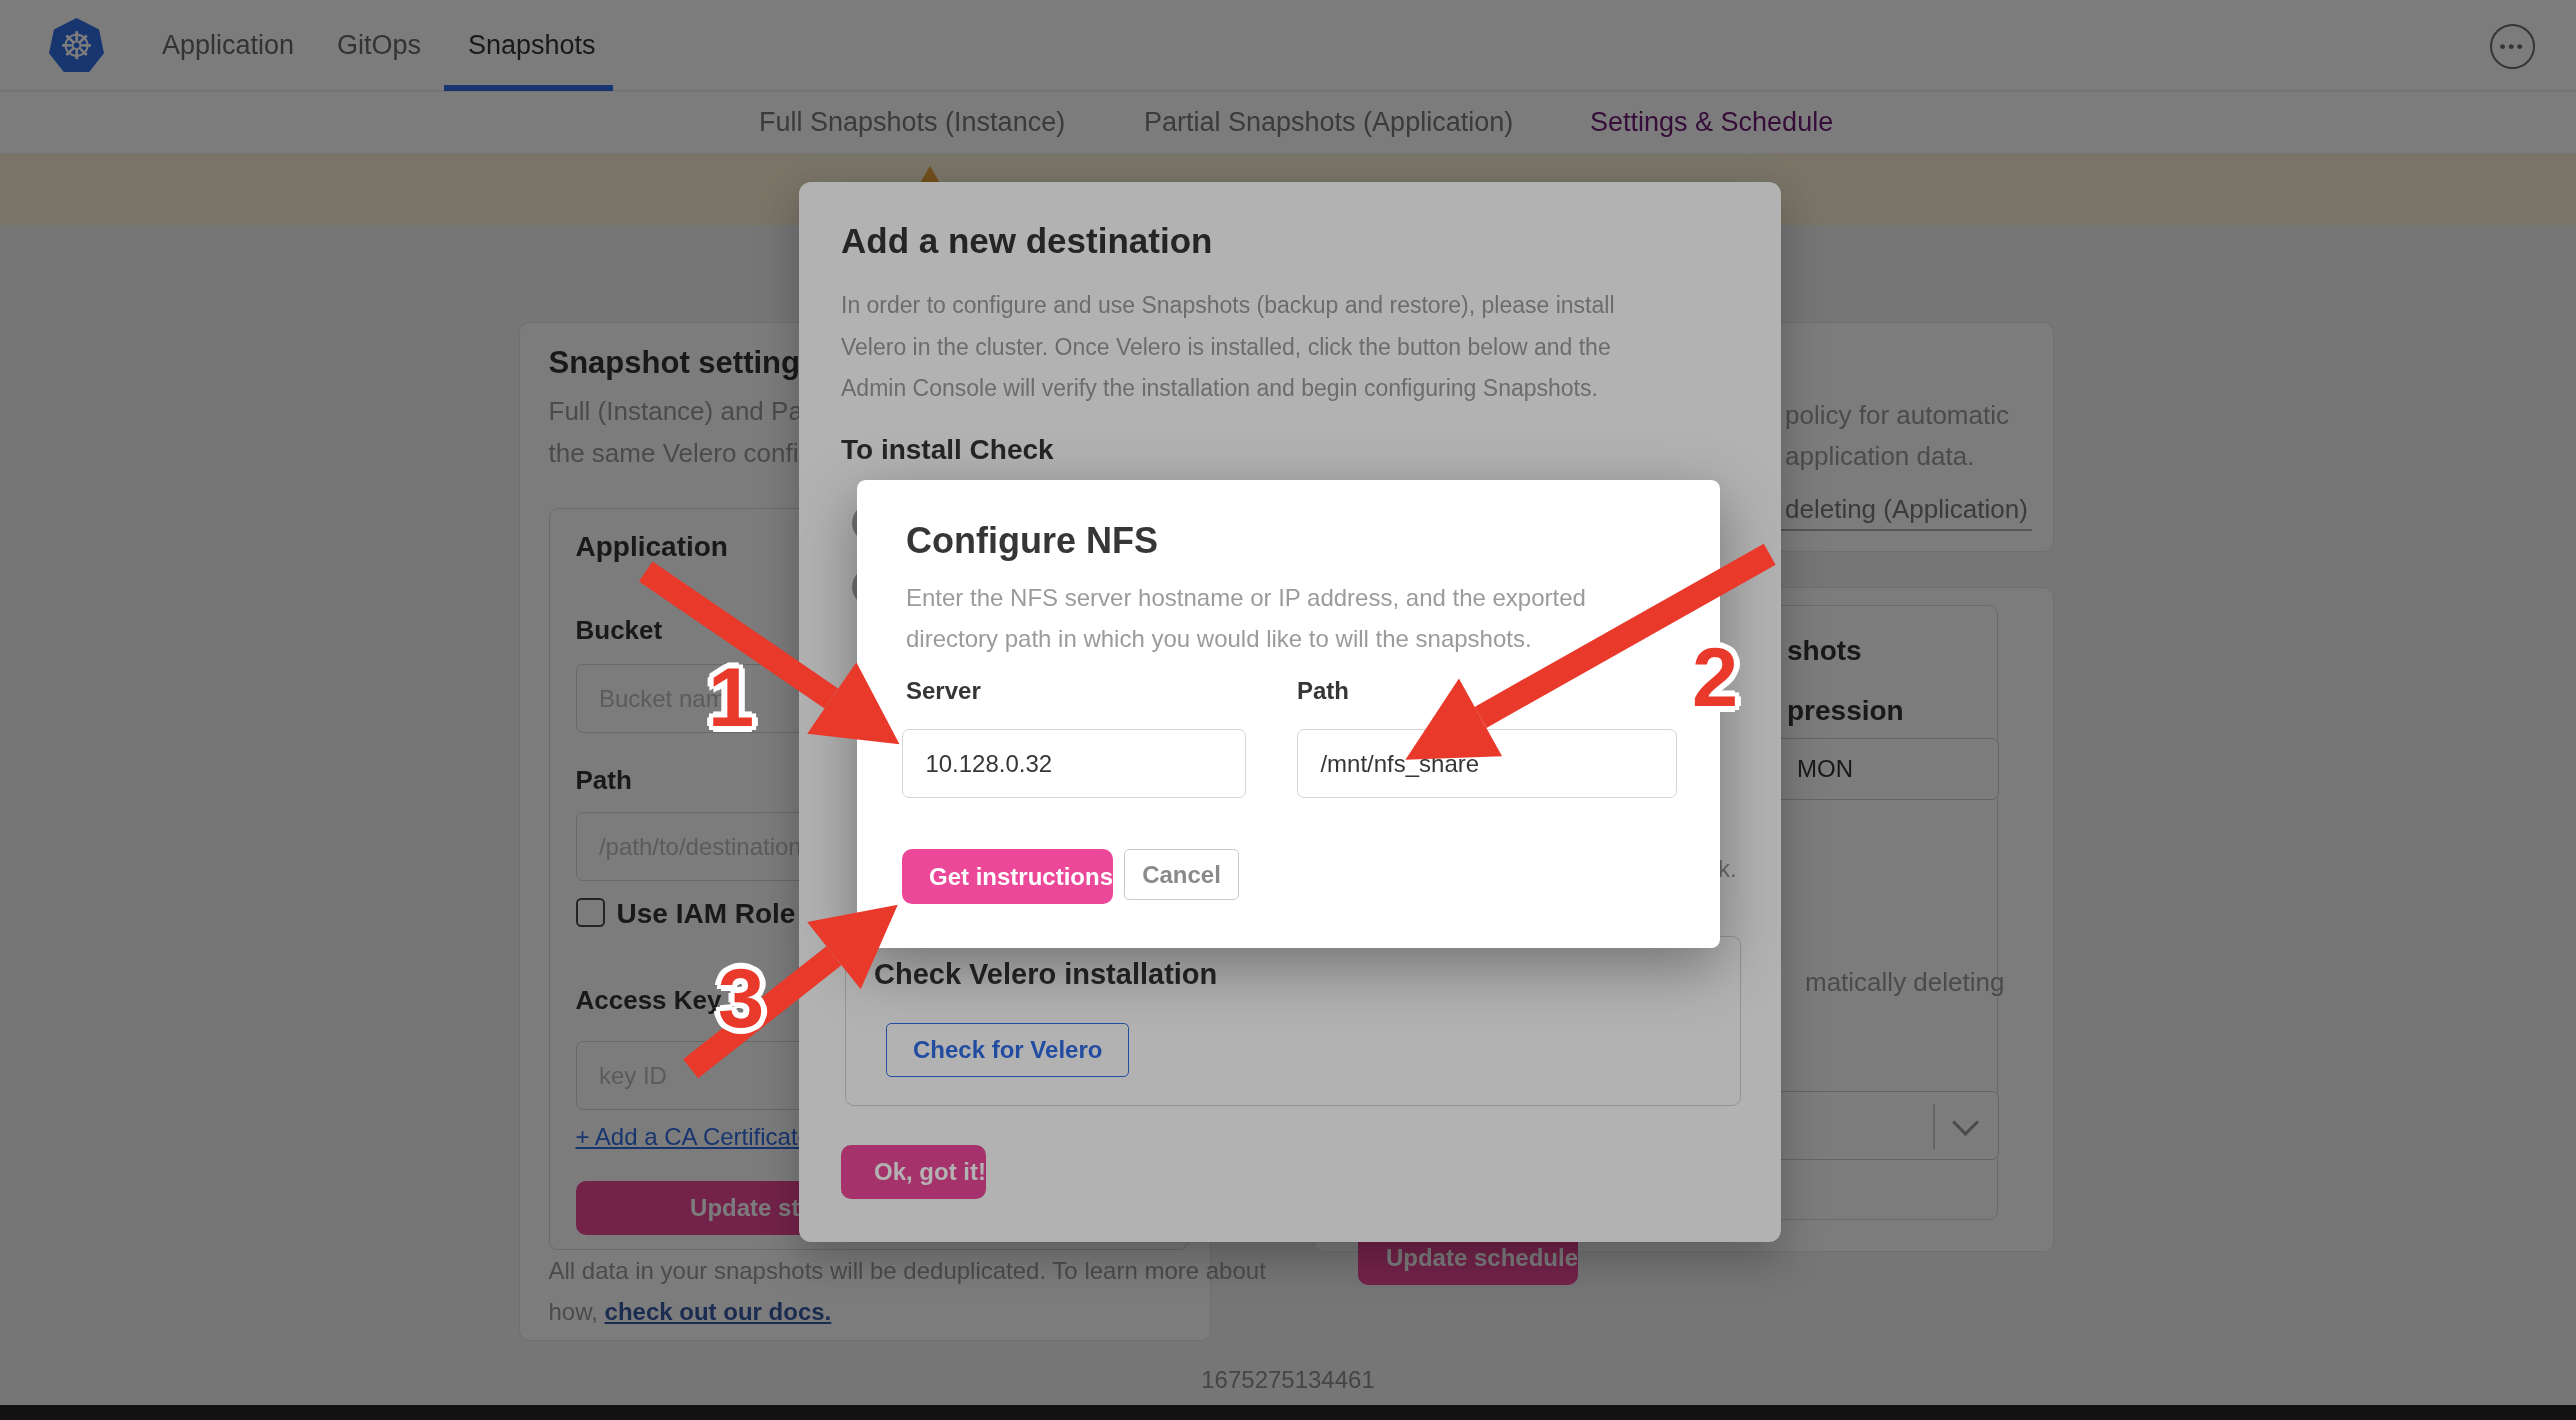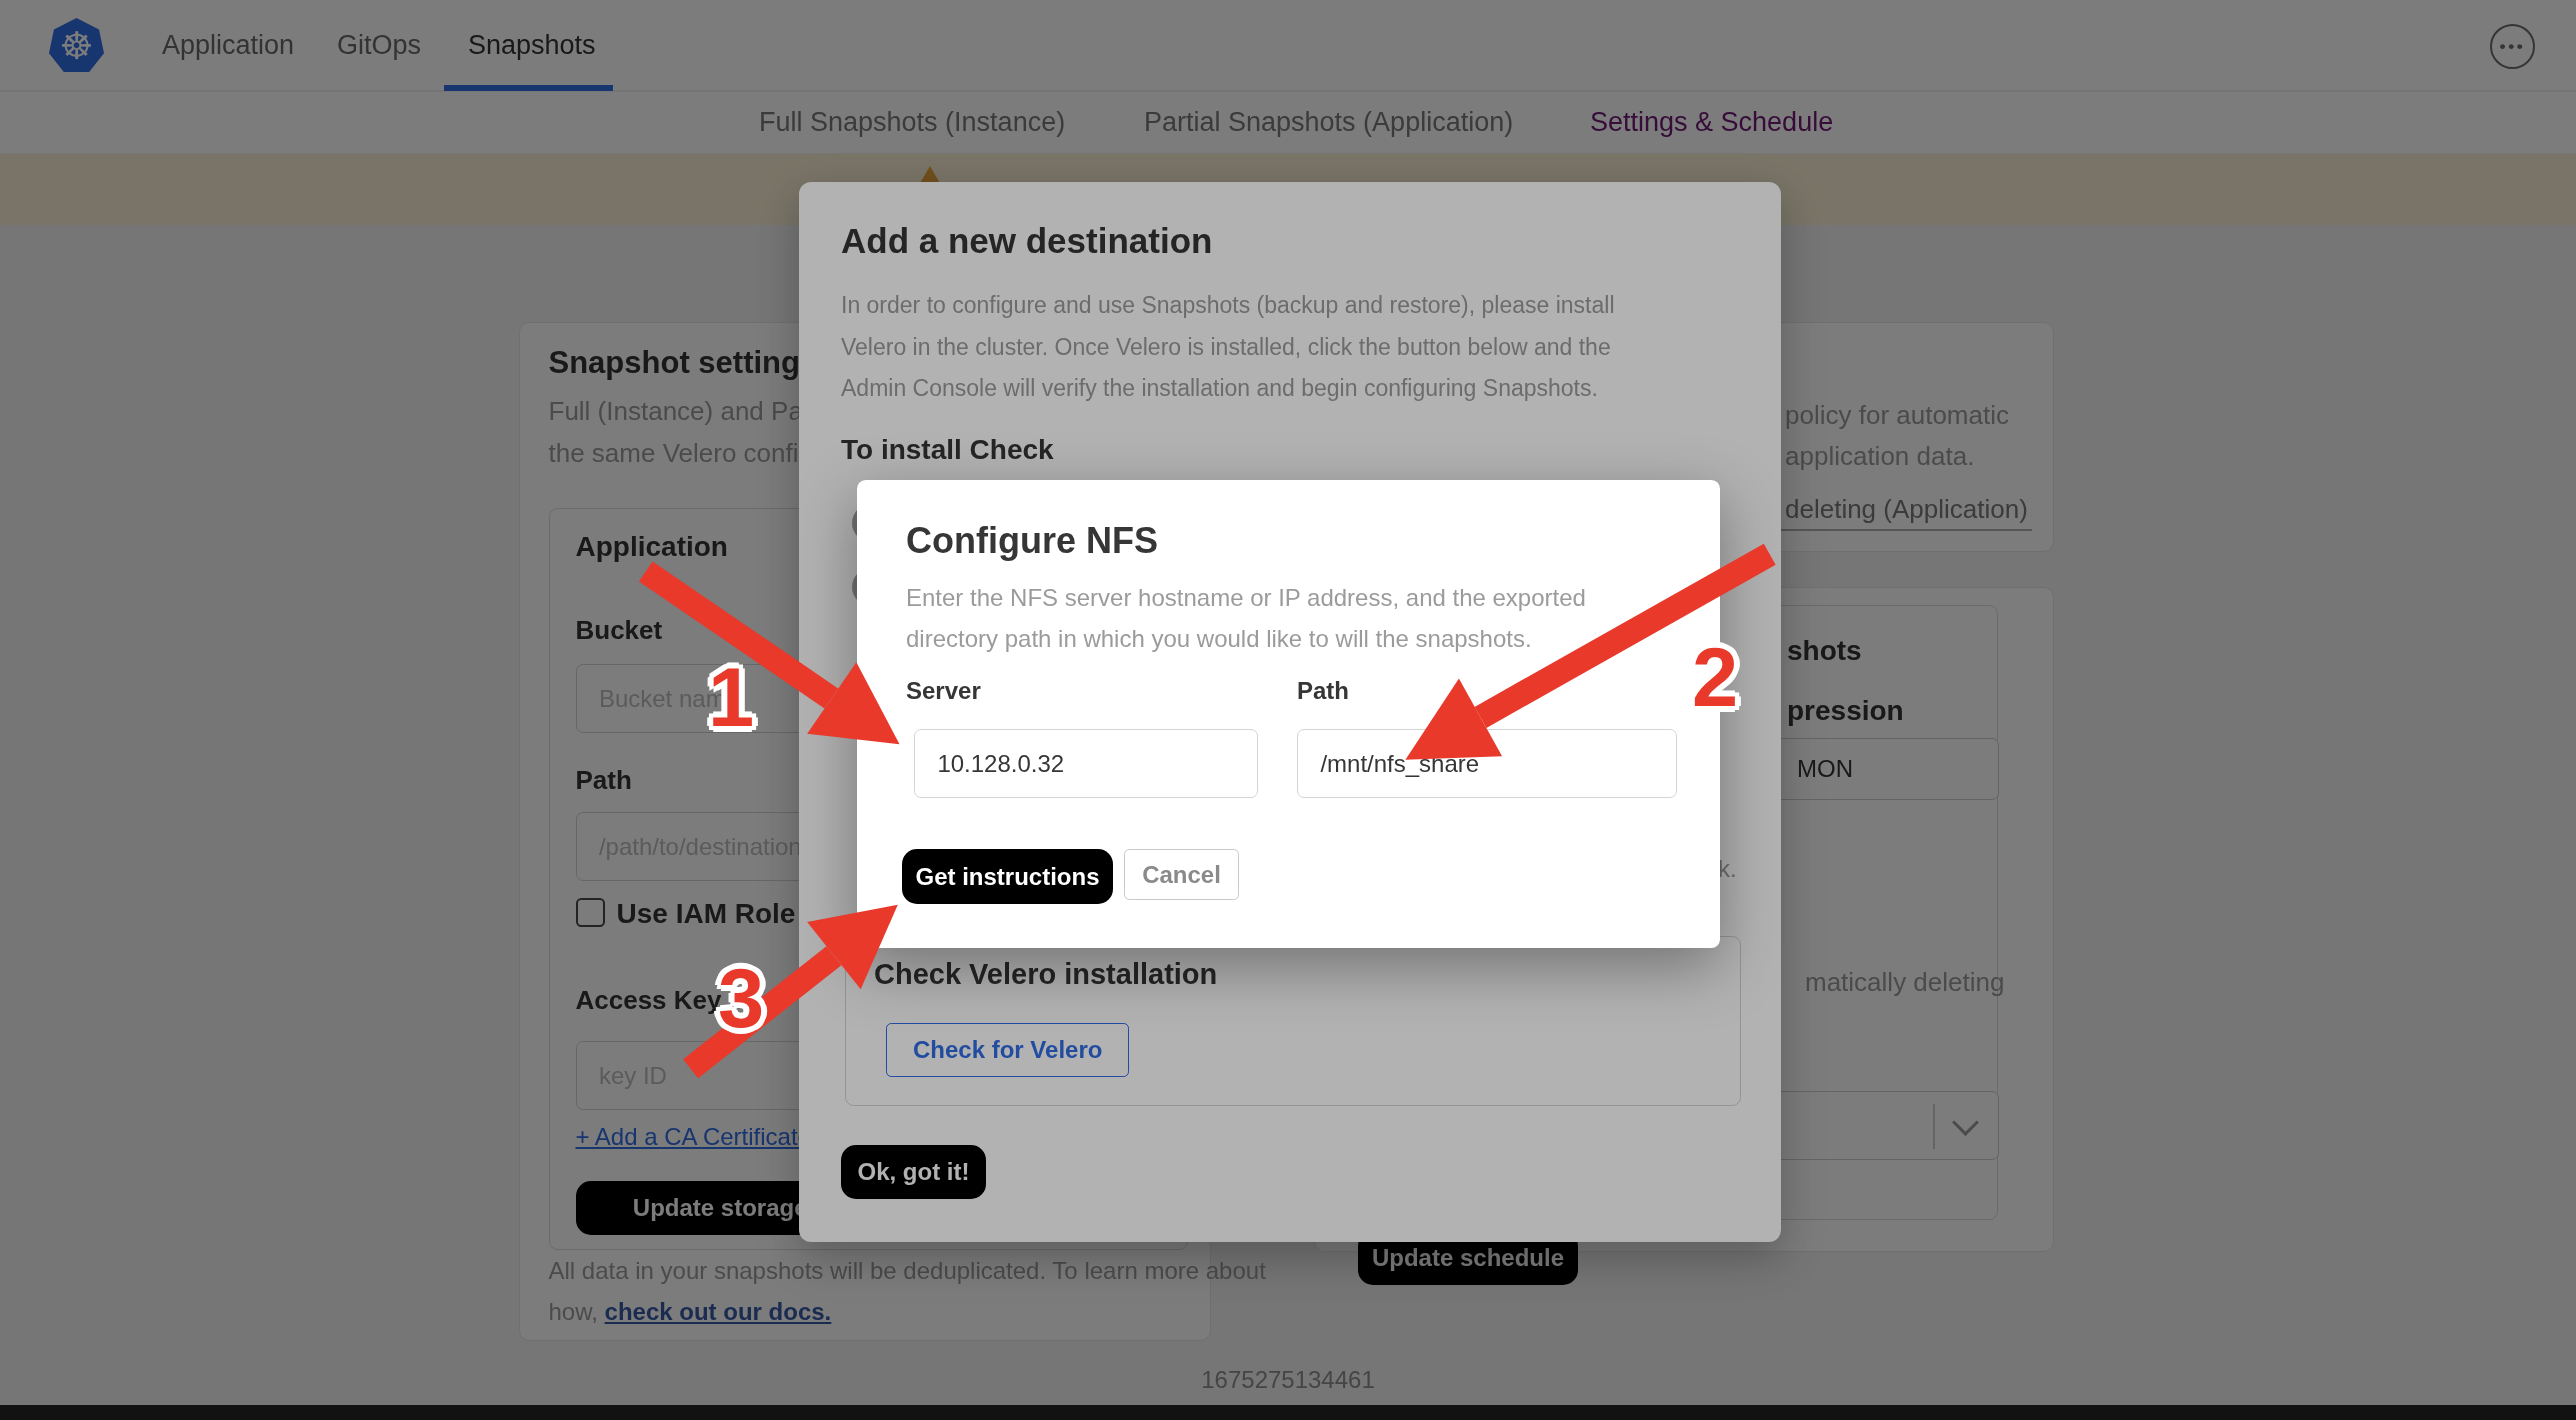--- a/index.html
+++ b/index.html
@@ -35,22 +35,22 @@
 
   .card { position:absolute; background:#fff; border:0.9px solid #e6e6e6; border-radius:10.4px; }
   .inner-box { position:absolute; border:1.7px solid #dcdcdc; border-radius:8.6px; }
 
   .h-card { font-size:31px; font-weight:bold; color:#363636; }
   .txt-gray { font-size:26px; color:#9b9b9b; white-space:nowrap; }
   .lbl { font-size:26px; font-weight:bold; color:#363636; white-space:nowrap; }
   .field { position:absolute; height:69px; border:1.7px solid #d5d5d5; border-radius:7px; background:#fff;
     font-size:24px; color:#363636; padding:0 22.4px; font-family:"Liberation Sans",sans-serif; outline:none; }
   .field::placeholder { color:#bcbcbc; }
-  .btn-blue { position:absolute; height:54px; background:#000000; border:none; border-radius:15px;
-    color:#fff; font-size:24px; font-weight:bold; font-family:"Liberation Sans",sans-serif; white-space:nowrap; overflow:hidden; }
+  .btn-blue { position:absolute; height:54px; background:#ec4899; border:none; border-radius:10px;
+    color:#fff; font-size:24px; font-weight:bold; font-family:"Liberation Sans",sans-serif; white-space:nowrap; overflow:hidden;text-align:right; }
   .btn-outline-blue { position:absolute; height:54px; background:#fff; border:1.7px solid #326DE6; border-radius:5.2px;
     color:#326DE6; font-size:24px; font-weight:bold; font-family:"Liberation Sans",sans-serif; white-space:nowrap; }
   .btn-outline-gray { position:absolute; height:51px; background:#fff; border:1.7px solid #c9c9c9; border-radius:5.2px;
     color:#8a8a8a; font-size:24px; font-weight:bold; font-family:"Liberation Sans",sans-serif; }
   .link-blue { color:#326DE6; text-decoration:underline; font-size:24px; white-space:nowrap; }
 
   .checkbox { position:absolute; width:29px; height:29px; border:2.6px solid #4a4a4a; border-radius:5.2px; background:#fff; }
 
   .select-box { position:absolute; border:1.7px solid #cfcfcf; border-radius:7px; background:#fff; }
   .select-divider { position:absolute; width:1.7px; background:#cfcfcf; }
@@ -191,21 +191,21 @@
   </div>
 
   <div id="overlay-b" class="layer"></div>
 
   <div id="nfs-modal">
     <div class="modal-title" style="position:absolute; left:49px; top:40px; font-size:36px;">Configure NFS</div>
     <div class="modal-p" style="position:absolute; left:49px; top:104px; font-size:24px;">Enter the NFS server hostname or IP address, and the exported</div>
     <div class="modal-p" style="position:absolute; left:49px; top:145px; font-size:24px;">directory path in which you would like to will the snapshots.</div>
 
     <div class="lbl" style="position:absolute; left:49px; top:197px; font-size:24px;">Server</div>
-    <input class="field" style="left: 45px; top: 249px; width: 344px; margin-left: 12px;" value="10.128.0.32">
+    <input class="field" style="left: 45px; top: 249px; width: 344px;" value="10.128.0.32">
 
     <div class="lbl" style="position:absolute; left:440px; top:197px; font-size:24px;">Path</div>
     <input class="field" style="left: 440px; top: 249px; width: 380px;" value="/mnt/nfs_share">
 
     <button class="btn-blue" style="left:45px; top:369px; width:211px; height:55px;">Get instructions</button>
     <button class="btn-outline-gray" style="left:267px; top:369px; width:115px;">Cancel</button>
   </div>
 
   <div id="annot" class="layer">
     <svg width="2576" height="1421" style="position:absolute; left:0; top:0;" viewBox="0 0 2984 1646">

